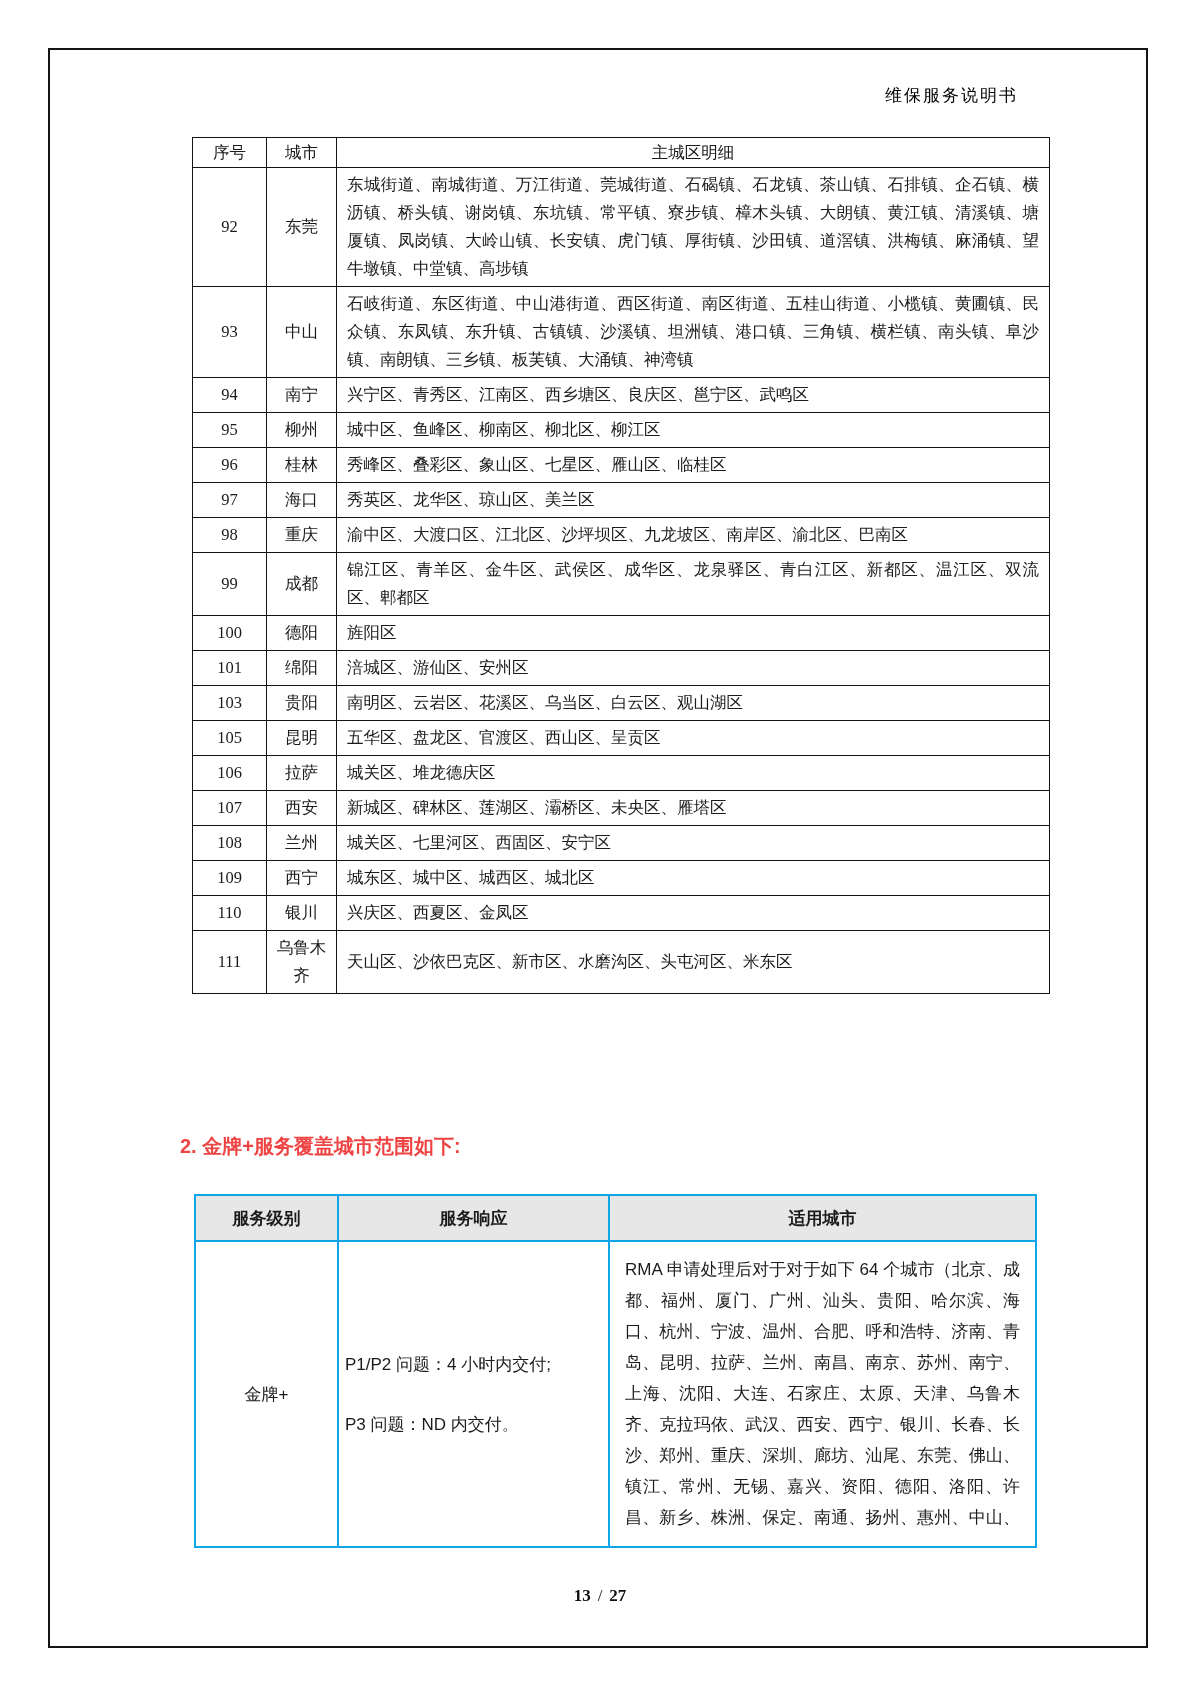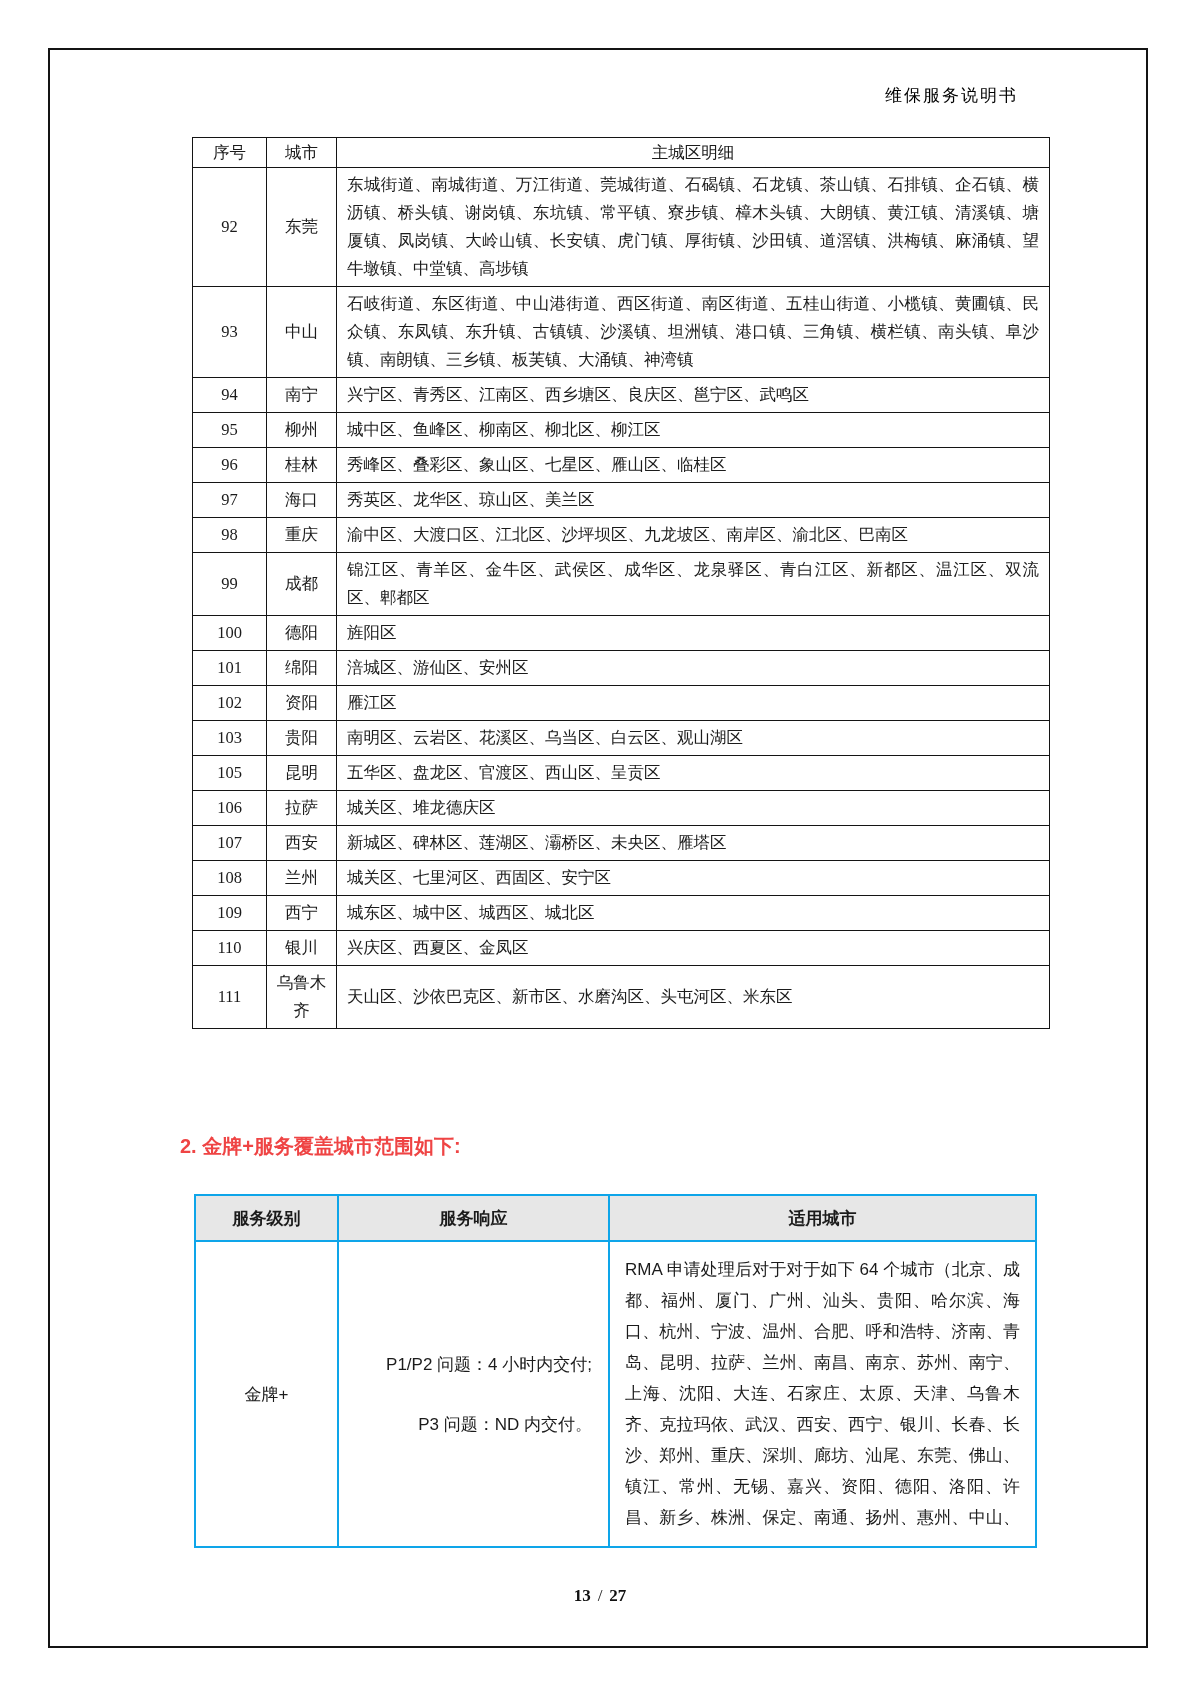--- a/index.html
+++ b/index.html
@@ -43,21 +43,21 @@
     font-family:"Liberation Sans", sans-serif; font-size:17px; color:#1b1b1b;
   }
   .service-table th, .service-table td { border:2px solid #0ea5e9; box-sizing:border-box; }
   .service-table th { font-weight:bold; height:46px; text-align:center; }
   .service-table col.s-level    { width:143px; }
   .service-table col.s-response { width:271px; }
   .service-table td.level-cell {
     text-align:center; vertical-align:middle;
   }
   .service-table td.response-cell {
-    text-align:right; vertical-align:middle; padding:0 16px;
+    text-align:left; vertical-align:middle; padding:0 6px;
   }
   .response-cell p { margin:0; line-height:31px; }
   .response-cell p + p { margin-top:29px; }
   .service-table td.cities-cell { vertical-align:top; padding:12px 15px; }
   .cities-text {
     height:280px; overflow:hidden; line-height:31px; text-align:justify;
   }
   
   .doc-footer {
     position:absolute; top:1586px; left:0; width:100%;
@@ -131,25 +131,20 @@
       </tr>
       <tr>
         <td class="cell-no">100</td>
         <td class="cell-city">德阳</td>
         <td class="cell-districts">旌阳区</td>
       </tr>
       <tr>
         <td class="cell-no">101</td>
         <td class="cell-city">绵阳</td>
         <td class="cell-districts">涪城区、游仙区、安州区</td>
-      </tr>
-      <tr>
-        <td class="cell-no">102</td>
-        <td class="cell-city">资阳</td>
-        <td class="cell-districts">雁江区</td>
       </tr>
       <tr>
         <td class="cell-no">103</td>
         <td class="cell-city">贵阳</td>
         <td class="cell-districts">南明区、云岩区、花溪区、乌当区、白云区、观山湖区</td>
       </tr>
       <tr>
         <td class="cell-no">105</td>
         <td class="cell-city">昆明</td>
         <td class="cell-districts">五华区、盘龙区、官渡区、西山区、呈贡区</td>

